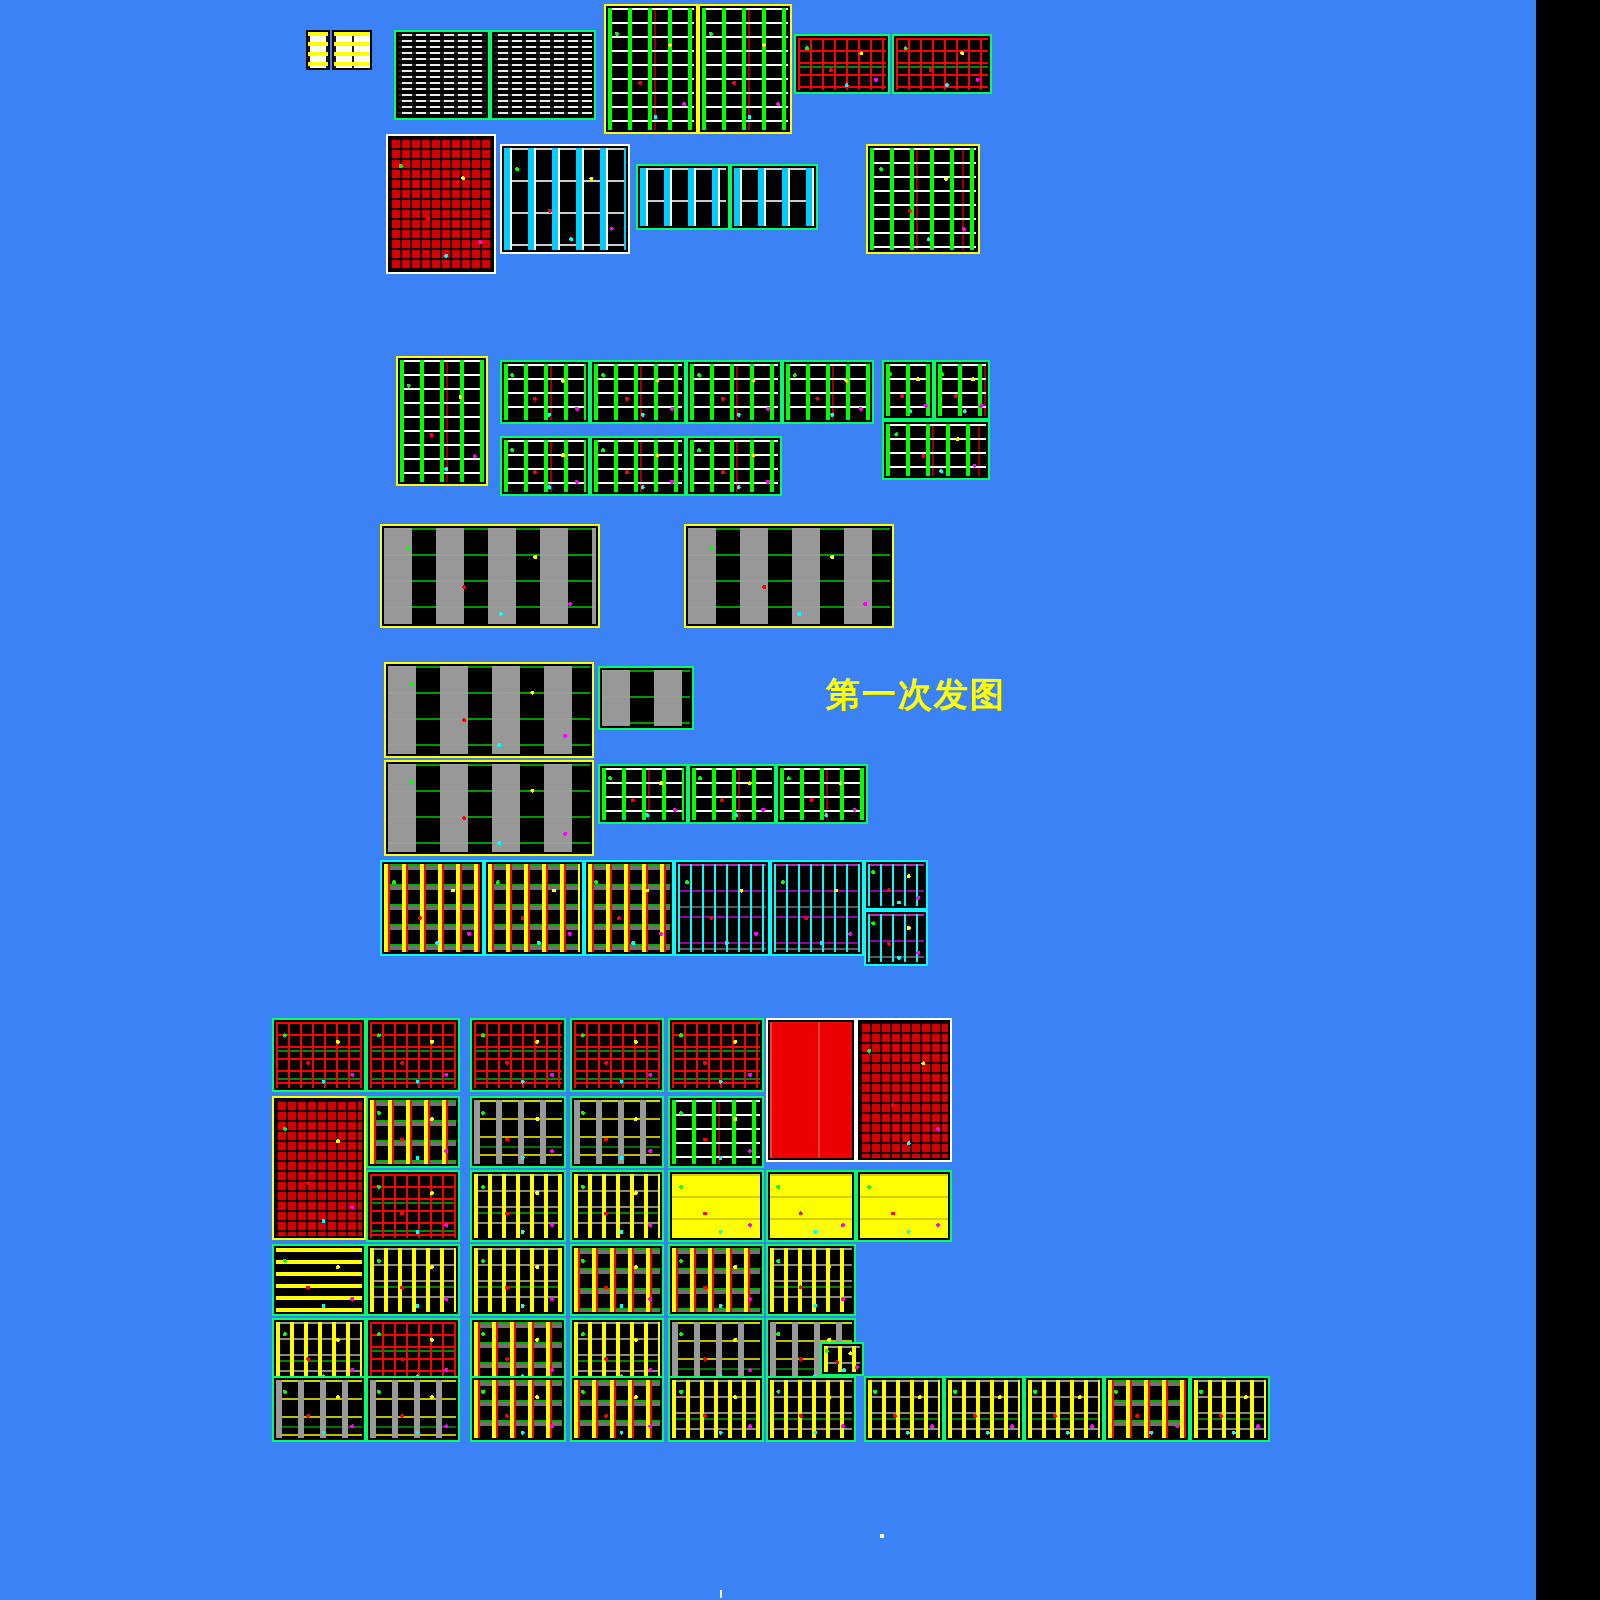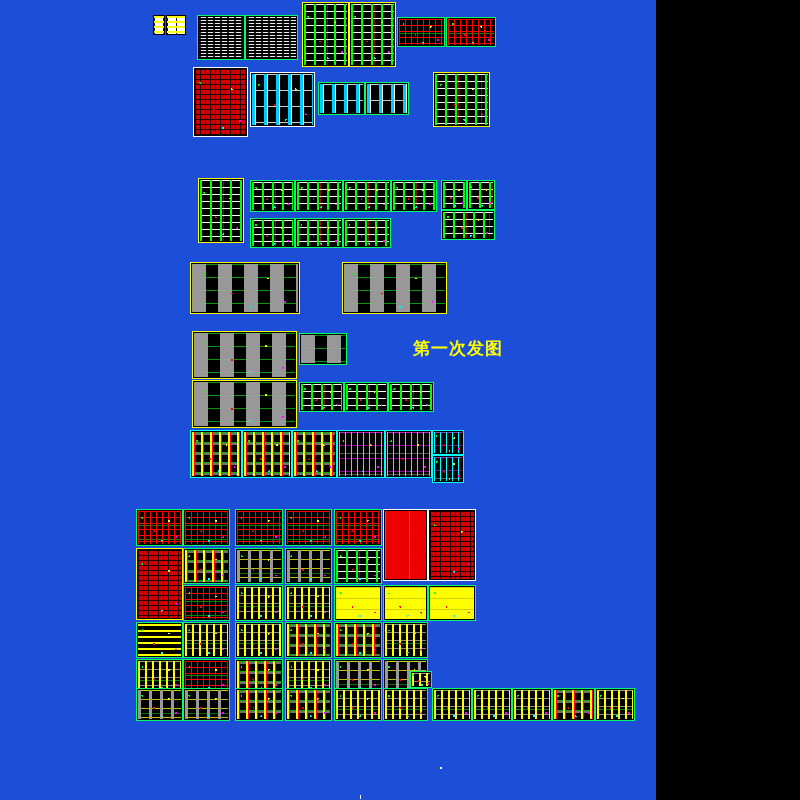--- a/index.html
+++ b/index.html
@@ -179,21 +179,21 @@
     line-height: 1;
   }
   .marker-dot {
     position: absolute;
     background: #ffffff;
   }
 </style>
 </head>
 <body>
 
-<div id="canvas" style="width: 656px; height: 800px; background: #1d4ed8;">
+<div id="canvas" style="width: 768px; height: 800px; background: #3b82f6;">
 
   <div id="sheets-layer">
       <div class="sheet f-none" style="left: 153px; top: 15px; width: 12px; height: 20px;">
         <div class="ink tiny-legend"></div>
       </div>
       <div class="sheet f-none" style="left: 166px; top: 15px; width: 20px; height: 20px;">
         <div class="ink tiny-legend"></div>
       </div>
       <div class="sheet f-green" style="left: 197px; top: 15px; width: 48px; height: 45px;">
         <div class="ink text-doc"></div>

